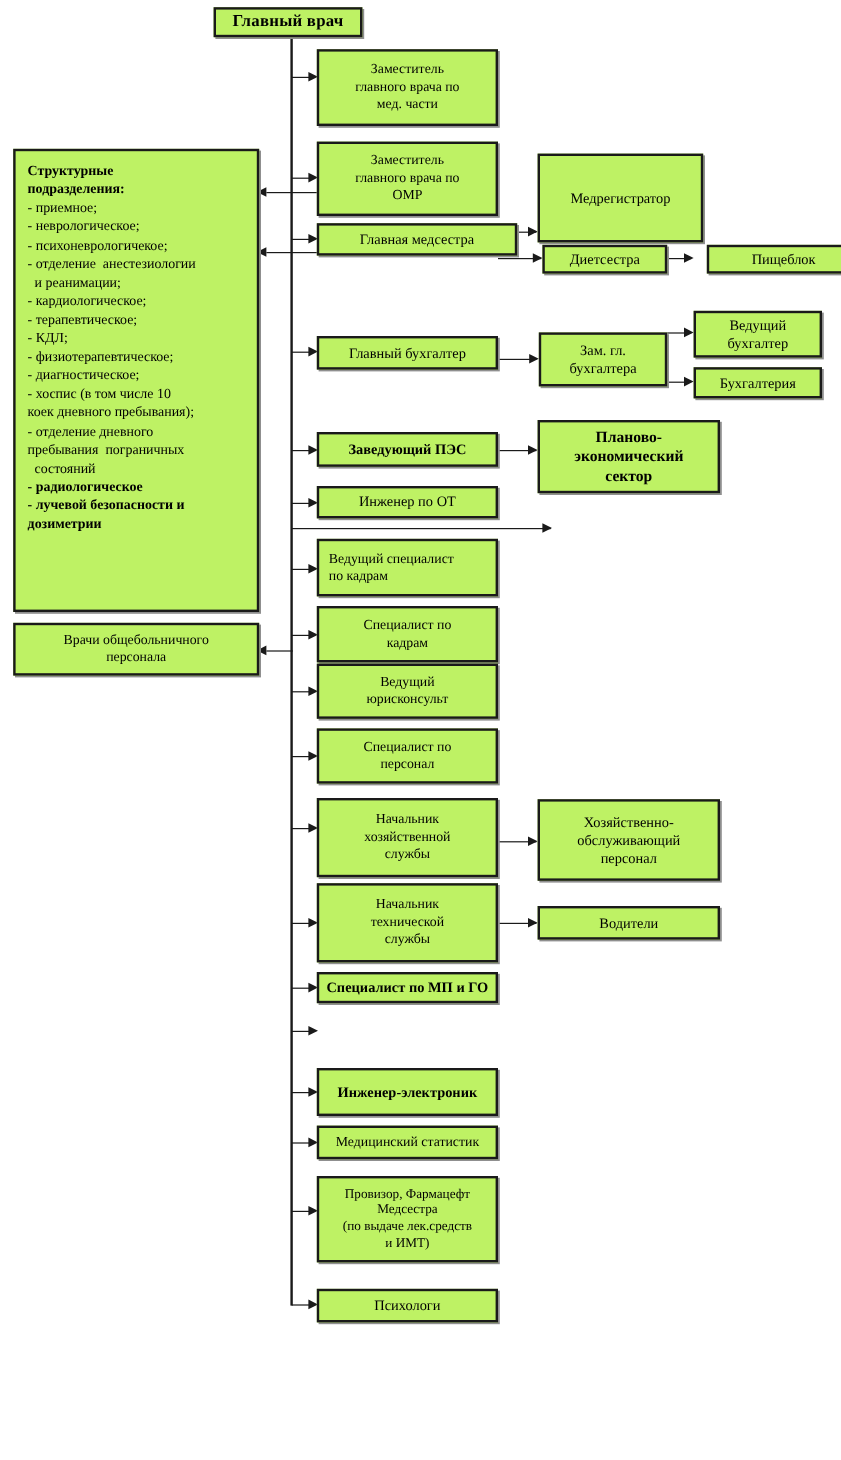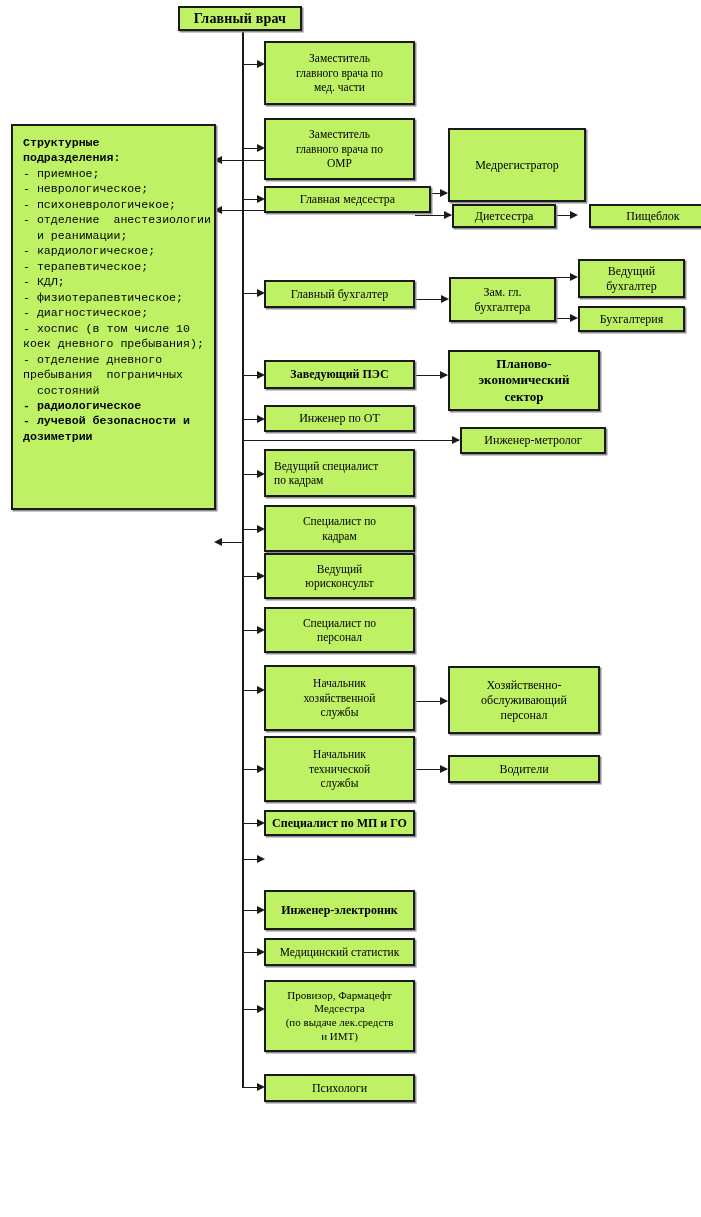--- a/index.html
+++ b/index.html
@@ -44,21 +44,20 @@
     letter-spacing:.2px;
   }
 
   
   #struct-box{
     display:block;
     text-align:left;
     padding:9px 8px 6px 10px;
     font-size:11.6px;
     line-height:1.335;
-    font-family:Liberation Mono, monospace;
   }
   #struct-box .hdr{font-weight:bold;display:block;}
   #struct-box .li{display:block;white-space:pre;}
   #struct-box .li.bold{font-weight:bold;}
 
   
   .ln{position:absolute;background:#1a1a1a;z-index:2;}
   .hline{height:1.4px;}
   .vthick{width:2px;}
 
@@ -187,20 +186,24 @@
     <span class="li">- хоспис (в том числе 10</span>
     <span class="li">коек дневного пребывания);</span>
     <span class="li">- отделение дневного</span>
     <span class="li">пребывания  пограничных</span>
     <span class="li">  состояний</span>
     <span class="li bold">- радиологическое</span>
     <span class="li bold">- лучевой безопасности и</span>
     <span class="li bold">дозиметрии</span>
   </div>
 
+  <div class="box" style="left:11px;top:519px;width:205px;height:44px;flex-direction:column;">
+    <span class="txt">Врачи общебольничного</span>
+    <span class="txt">персонала</span>
+  </div>
 
   <div class="box" style="left:264px;top:41px;width:151px;height:64px;flex-direction:column;">
     <span class="txt">Заместитель</span>
     <span class="txt">главного врача по</span>
     <span class="txt">мед. части</span>
   </div>
 
   <div class="box" style="left:264px;top:118px;width:151px;height:62px;flex-direction:column;">
     <span class="txt">Заместитель</span>
     <span class="txt">главного врача по</span>
@@ -304,23 +307,20 @@
   <div class="box b12" style="left:578px;top:306px;width:107px;height:26px;">
     <span class="txt">Бухгалтерия</span>
   </div>
 
   <div class="box b13 bold" style="left:448px;top:350px;width:152px;height:61px;flex-direction:column;">
     <span class="txt">Планово-</span>
     <span class="txt">экономический</span>
     <span class="txt">сектор</span>
   </div>
 
-  <div class="box b12" style="left:460px;top:427px;width:146px;height:27px;">
-    <span class="txt">Инженер-метролог</span>
-  </div>
 
   <div class="box b12" style="left:448px;top:666px;width:152px;height:68px;flex-direction:column;">
     <span class="txt">Хозяйственно-</span>
     <span class="txt">обслуживающий</span>
     <span class="txt">персонал</span>
   </div>
 
   <div class="box b12" style="left:448px;top:755px;width:152px;height:28px;">
     <span class="txt">Водители</span>
   </div>

